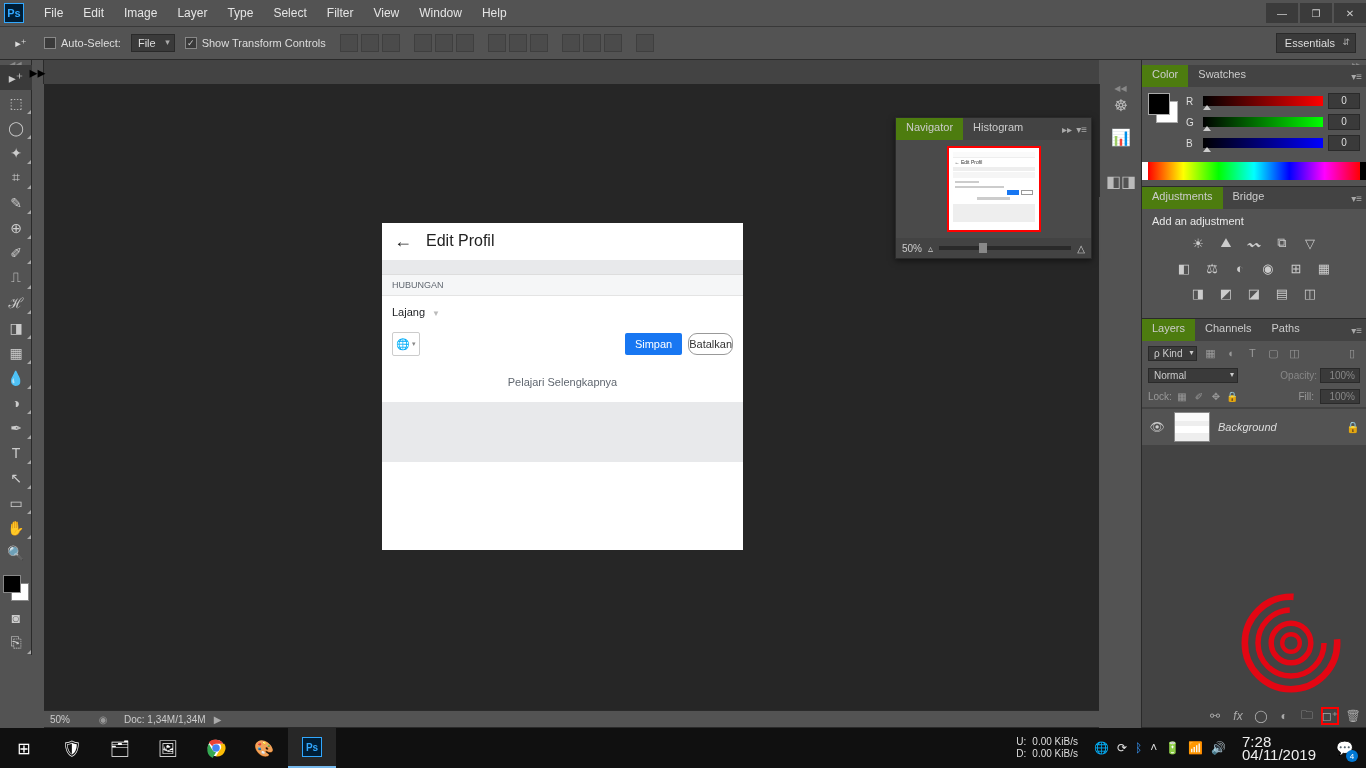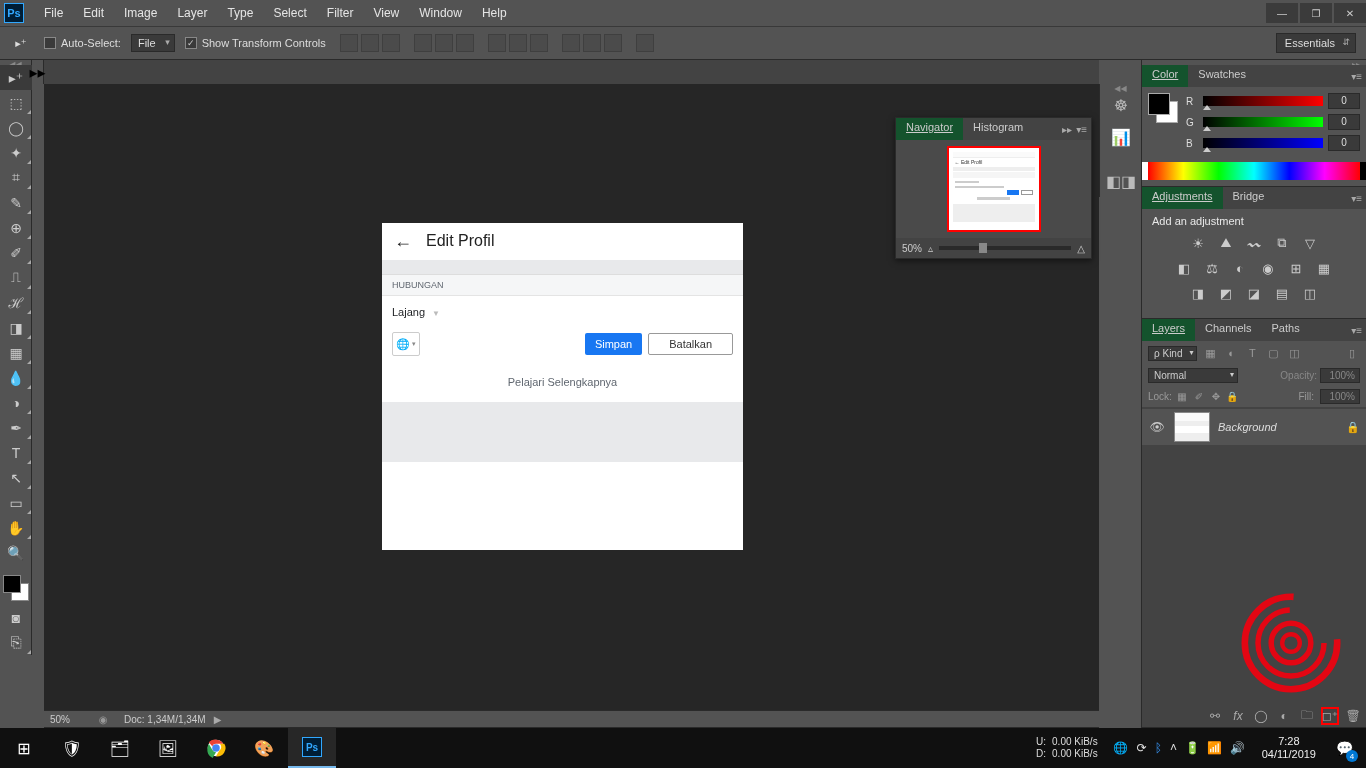--- a/index.html
+++ b/index.html
@@ -53,29 +53,29 @@
 .back-arrow { font-size: 18px; margin-right: 14px; font-weight: bold; }
 .mobile-grayband { height: 14px; background: #e8e9eb; }
 .section-header { background: #f5f6f7; padding: 5px 10px; font-size: 9px; color: #606770; border-top: 1px solid #ddd; border-bottom: 1px solid #e4e4e4; }
 .field-row { padding: 10px 10px; font-size: 11px; color: #1c1e21; position: relative; }
 .field-caret { color: #bbb; font-size: 8px; margin-left: 4px; }
 .note { padding: 4px 10px 10px; font-size: 11px; color: #1c1e21; }
 .button-row { display: flex; align-items: center; padding: 4px 10px 10px; }
 .globe-btn { width: 28px; height: 24px; border: 1px solid #ccc; border-radius: 2px; display: flex; align-items: center; justify-content: center; font-size: 11px; position: relative; }
 .globe-btn::after { content: "▾"; font-size: 7px; margin-left: 2px; color: #888; }
 .btn-primary { margin-left: auto; background: #1877f2; color: #fff; padding: 5px 10px; font-size: 11px; border-radius: 2px; }
-.btn-secondary { margin-left: 6px; border: 1px solid #999; padding: 4px 20px; font-size: 11px; color: #333; border-radius: 2px; }
+.btn-secondary { margin-left: 6px; border: 1px solid #999; padding: 4px 0; font-size: 11px; color: #333; border-radius: 9px; }
 .learn-more { text-align: center; padding: 10px 0 14px; font-size: 11px; color: #606770; }
 .bottom-gray { height: 60px; background: #e8e9eb; }
 
 
 .nav-panel { position: absolute; left: 895px; top: 117px; width: 197px; background: #535353; border: 1px solid #2a2a2a; box-shadow: 0 2px 6px rgba(0,0,0,0.5); z-index: 5; }
 .panel-tabs { display: flex; background: #434343; height: 22px; }
 .panel-tab { padding: 3px 10px; font-size: 11px; color: #ccc; }
-.panel-tab.active { background: #14532d; text-decoration: underline; }
+.panel-tab.active { background: #4d7c0f; }
 .panel-menu { margin-left: auto; display: flex; align-items: center; padding: 0 4px; color: #aaa; font-size: 10px; gap: 4px; }
 .nav-preview { background: #4a4a4a; padding: 6px; display: flex; justify-content: center; }
 .preview-thumb { width: 94px; height: 86px; background: #fff; border: 2px solid #ff0000; padding: 4px; }
 .thumb-statusbar { height: 6px; background: #fafafa; border-bottom: 1px solid #eee; }
 .thumb-gray { height: 4px; background: #eee; margin: 1px 0; }
 .thumb-section { height: 6px; background: #f5f5f5; }
 .thumb-line { height: 2px; background: #ccc; margin: 3px 2px; width: 30%; }
 .thumb-line2 { height: 2px; background: #ccc; margin: 2px 2px; width: 60%; }
 .thumb-btns { display: flex; justify-content: flex-end; gap: 2px; margin: 2px 2px; }
 .thumb-btn-blue { width: 12px; height: 5px; background: #1877f2; }
@@ -155,21 +155,21 @@
 .bottom-tab.inactive { background: #434343; }
 .bottom-tab-menu { margin-left: auto; padding: 2px 8px; color: #aaa; font-size: 10px; }
 
 
 .taskbar { position: absolute; left: 0; right: 0; bottom: 0; height: 40px; background: #101010; display: flex; align-items: center; }
 .tb-icon { width: 48px; height: 40px; display: flex; align-items: center; justify-content: center; color: #fff; font-size: 16px; }
 .tb-icon.active { background: #272727; border-bottom: 2px solid #76b9ed; }
 .net-stat { margin-left: auto; color: #ddd; font-size: 10px; text-align: right; line-height: 12px; padding-right: 8px; }
 .net-line { display: flex; gap: 6px; }
 .tray { display: flex; align-items: center; gap: 8px; padding: 0 8px; color: #ddd; font-size: 12px; }
-.clock { text-align: center; font-size: 11px; line-height: 13px; padding: 0 8px; color: #eee; }
+.clock { text-align: left; font-size: 15px; line-height: 13px; padding: 0 8px; color: #eee; }
 .notif { width: 42px; height: 40px; display: flex; align-items: center; justify-content: center; color: #ddd; font-size: 14px; position: relative; }
 .notif-badge { position: absolute; right: 8px; bottom: 6px; background: #0078d4; color: #fff; font-size: 8px; width: 12px; height: 12px; border-radius: 50%; display: flex; align-items: center; justify-content: center; }
 </style>
 </head>
 <body>
 
 <div class="menubar">
   <div class="ps-logo">Ps</div>
   <div class="menu-item">File</div>
   <div class="menu-item">Edit</div>

